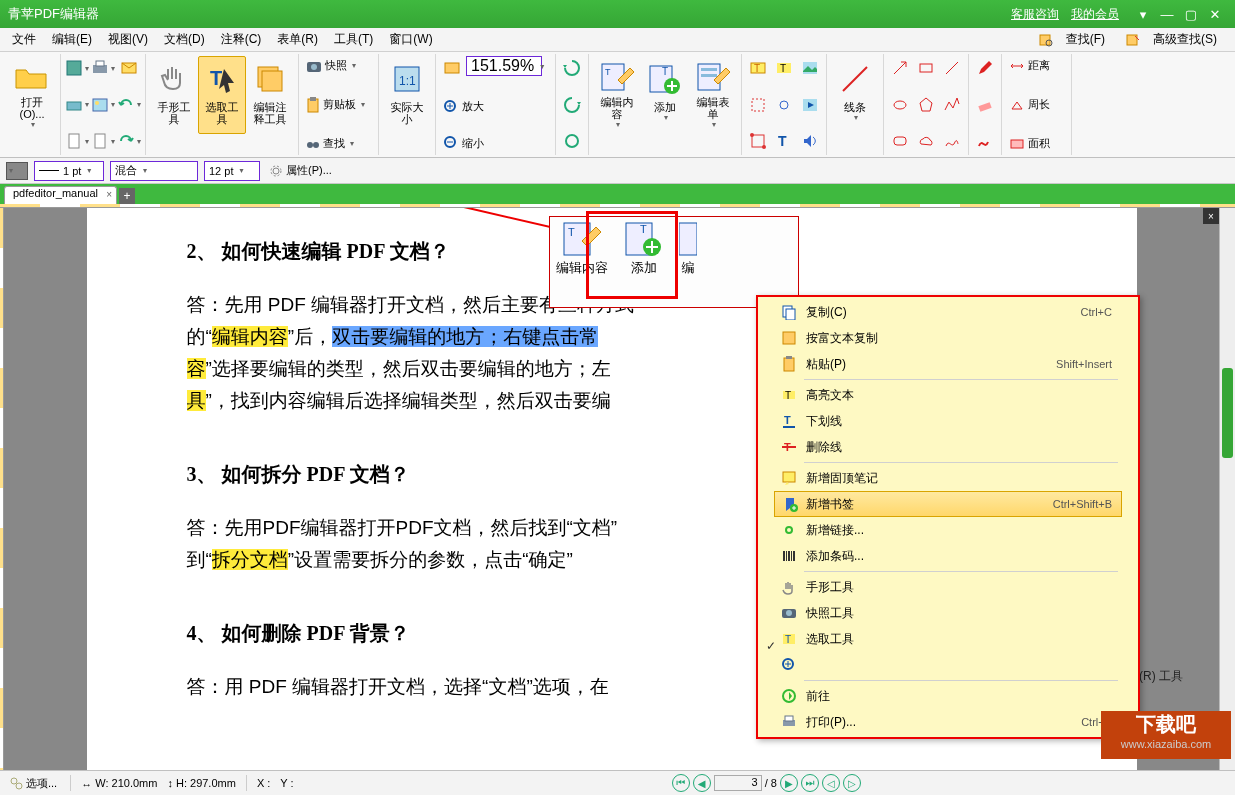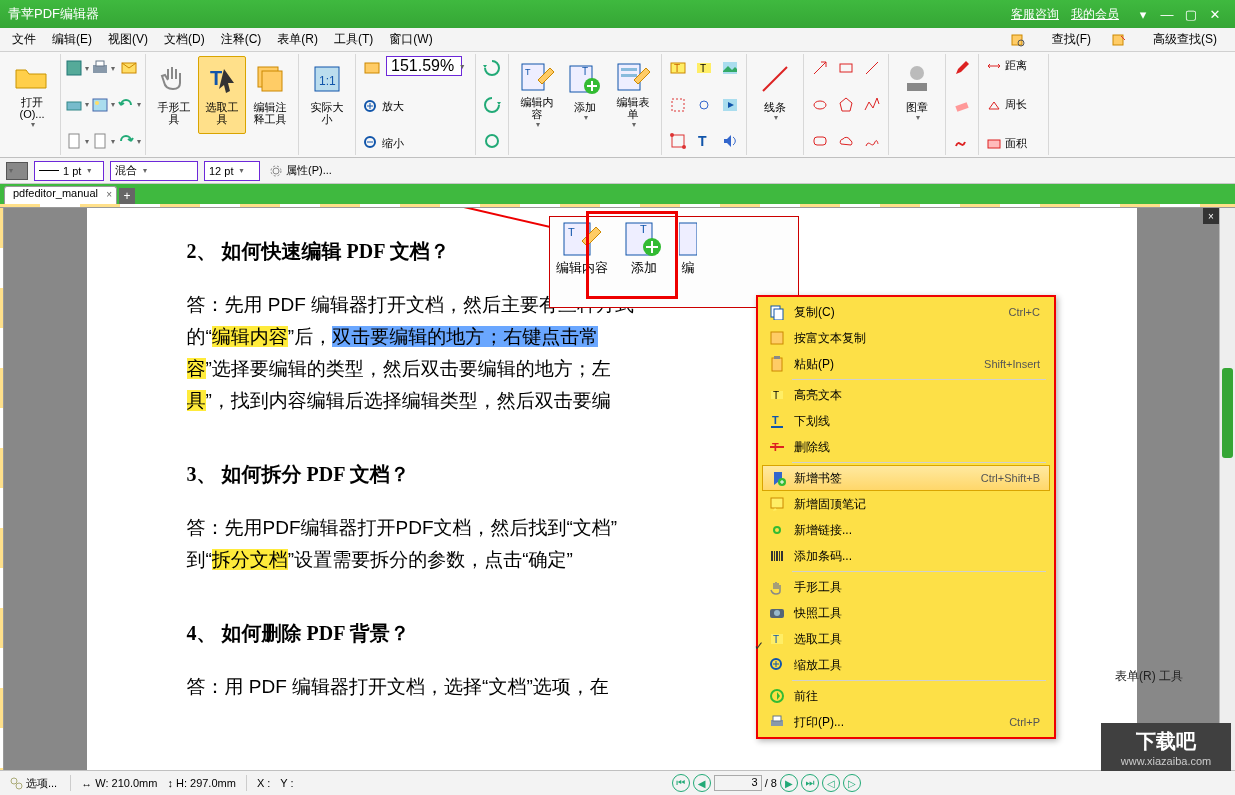--- a/index.html
+++ b/index.html
@@ -8,21 +8,21 @@
 
 .titlebar { height: 28px; background: linear-gradient(#3fb93f,#35a635); color: #fff; display: flex; align-items: center; padding: 0 8px; font-size: 13px; }
 .titlebar .spacer { flex: 1; }
 .titlebar a { color: #fff; text-decoration: underline; margin-right: 12px; font-size: 12px; cursor: pointer; }
 .win-btn { width: 24px; height: 20px; display: inline-flex; align-items: center; justify-content: center; cursor: pointer; }
 
 
 .menubar { height: 24px; background: #f4f4f4; border-bottom: 1px solid #d0d0d0; display: flex; align-items: center; font-size: 12px; padding: 0 4px; }
 .menubar span { padding: 3px 8px; cursor: pointer; }
 .menubar .spacer { flex: 1; }
-.menubar .right-item { display: flex; align-items: center; gap: 18px; padding: 2px 6px; cursor: pointer; }
+.menubar .right-item { display: flex; align-items: center; gap: 4px; padding: 2px 6px; cursor: pointer; }
 
 
 .ribbon { height: 106px; background: #f7f7f7; border-bottom: 1px solid #c0c0c0; display: flex; padding: 2px 4px; overflow: hidden; }
 .rgroup { border-right: 1px solid #d8d8d8; padding: 2px 4px; display: flex; flex-direction: column; justify-content: space-between; }
 .rgroup-row { display: flex; gap: 2px; align-items: center; }
 .bigbtn { width: 48px; height: 78px; display: flex; flex-direction: column; align-items: center; justify-content: flex-start; padding: 4px 2px; cursor: pointer; border: 1px solid transparent; border-radius: 2px; font-size: 11px; }
 .bigbtn.selected { background: #ffe08a; border: 1px solid #d9a400; }
 .bigbtn .ico { width: 36px; height: 36px; margin-bottom: 4px; display:flex; align-items:center; justify-content:center; }
 .bigbtn .lbl { text-align: center; line-height: 12px; }
 .smbtn { width: 24px; height: 24px; display:flex; align-items:center; justify-content:center; cursor:pointer; border-radius:2px; }
@@ -57,42 +57,42 @@
 .sel { background: #6aa7ff; color:#000;margin-top:48px; }
 
 
 .callout-img { position:absolute; top:8px; left:545px; width:250px; height:92px; background:#fdfdfd; border:1px solid #c00; padding:4px; display:flex; gap:6px; }
 .callout-img::before { content:""; position:absolute; left:36px; top:-6px; width:86px; height:82px; border:3px solid #e00; }
 .callout-img .mini { width:56px; display:flex; flex-direction:column; align-items:center; font-size:13px; gap:2px; }
 .arrow-line { position:absolute; top:44px; left:196px; width:380px; height:2px; background:#e00; transform: rotate(13deg); transform-origin: right center; }
 .arrow-line::before { content:""; position:absolute; left:-2px; top:-5px; border:6px solid transparent; border-right-color:#e00; }
 
 
-.ctxmenu { position:absolute; top:295px; left:756px; width:300px; background:#fde047; border:2px solid #e00; box-shadow:2px 2px 6px rgba(0,0,0,0.3); font-size:12px; padding:2px 4px; }
+.ctxmenu { position:absolute; top:295px; left:756px; width:384px; background:#fef9c3; border:2px solid #e00; box-shadow:2px 2px 6px rgba(0,0,0,0.3); font-size:12px; padding:2px 16px; }
 .ctxitem { height:26px; display:flex; align-items:center; padding:0 10px 0 32px; position:relative; cursor:pointer; }
 .ctxitem:hover, .ctxitem.hover { background: linear-gradient(#ffe9a0,#ffd76a); border:1px solid #d9a400; padding:0 9px 0 31px; }
 .ctxitem .ico { position:absolute; left:6px; width:18px; height:18px; display:flex; align-items:center; justify-content:center; }
 .ctxitem .label { flex:1; }
 .ctxitem .shortcut { color:#555; font-size:11px; }
 .ctxsep { height:1px; background:#d0d0d0; margin:2px 4px 2px 30px; }
 .ctxcheck::before { content:"✓"; position:absolute; left:-14px; color:#333; font-size:12px; }
 
 
 .behind-panel { position:absolute; top:455px; right:28px; font-size:12px; color:#222; }
 .behind-row { height:26px; display:flex; align-items:center; justify-content:flex-end; padding-right:8px; gap:30px; }
 
 
 .statusbar { height: 25px; background:#f3f3f3; border-top:1px solid #c0c0c0; display:flex; align-items:center; font-size:11px; padding:0 6px; gap:10px; }
 .statusbar .sep { width:1px; height:16px; background:#ccc; }
 .pager { display:flex; align-items:center; gap:3px; }
 .pgbtn { width:18px; height:18px; border:1px solid #2a7; border-radius:50%; display:flex; align-items:center; justify-content:center; color:#2a7; cursor:pointer; font-size:10px; }
 .pgfield { width:48px; height:16px; border:1px solid #aaa; text-align:right; padding:0 3px; }
 
 
-.watermark { position:absolute; right:4px; bottom:24px; width:130px; height:48px; background:#404040; color:#fff; font-weight:bold; display:flex; flex-direction:column; align-items:center; justify-content:center; font-size:20px; }
+.watermark { position:absolute; right:4px; bottom:36px; width:130px; height:48px; background:#c2410c; color:#fff; font-weight:bold; display:flex; flex-direction:column; align-items:center; font-size:20px; }
 .watermark small { font-size:11px; color:#ccc; font-weight:normal; }
 
 
 svg { display:block; }
 </style>
 </head>
 <body>
 
 <div class="titlebar">
   <span>青苹PDF编辑器</span>
@@ -225,20 +225,43 @@
             <svg width="32" height="32">
               <rect x="4" y="4" width="20" height="20" fill="#fc6" stroke="#c80"></rect>
               <rect x="8" y="8" width="20" height="20" fill="#fc6" stroke="#c80"></rect>
             </svg>
           </span>
         <span class="lbl">编辑注释工具</span>
       </div>
     </div>
   </div>
 
+  <div class="rgroup" style="width:80px">
+    <div class="smitem dd">
+        <svg width="16" height="14">
+          <rect x="1" y="3" width="14" height="10" fill="#567" rx="2"></rect>
+          <circle cx="8" cy="8" r="3" fill="#9bc"></circle>
+        </svg>
+        <span>快照</span>
+      </div>
+    <div class="smitem dd">
+        <svg width="14" height="16">
+          <rect x="2" y="2" width="10" height="13" fill="#fc6" stroke="#c80"></rect>
+          <rect x="4" y="0" width="6" height="4" fill="#888"></rect>
+        </svg>
+        <span>剪贴板</span>
+      </div>
+    <div class="smitem dd">
+        <svg width="14" height="14">
+          <circle cx="4" cy="8" r="3" fill="#567"></circle>
+          <circle cx="10" cy="8" r="3" fill="#567"></circle>
+        </svg>
+        <span>查找</span>
+      </div>
+  </div>
 
   <div class="rgroup">
     <div class="bigbtn">
       <span class="ico">
           <svg width="32" height="32">
             <rect x="4" y="4" width="24" height="24" fill="#bde" stroke="#15a"></rect>
             <text x="8" y="22" font-size="12" fill="#15a">1:1</text>
           </svg>
         </span>
       <span class="lbl">实际大小</span>
@@ -454,31 +477,20 @@
           </svg>
         </span>
       <span class="smbtn">
           <svg width="18" height="18">
             <path d="M3 14c3-8 6 4 9-4 2-4 3 2 3 2" fill="none" stroke="#d22"></path>
           </svg>
         </span>
     </div>
   </div>
 
-  <div class="rgroup">
-    <div class="bigbtn dd">
-      <span class="ico">
-          <svg width="32" height="32">
-            <circle cx="16" cy="10" r="7" fill="#bbb"></circle>
-            <rect x="6" y="20" width="20" height="8" fill="#888"></rect>
-          </svg>
-        </span>
-      <span class="lbl">图章</span>
-    </div>
-  </div>
 
   <div class="rgroup">
     <div class="rgroup-row">
         <span class="smbtn">
           <svg width="18" height="18">
             <path d="M3 15l2-5L13 2l3 3-8 8z" fill="#d22"></path>
           </svg>
         </span>
       </div>
     <div class="rgroup-row">
@@ -665,39 +677,39 @@
   <div class="ctxitem">
       <span class="ico">
         <svg width="16" height="16">
           <text x="3" y="12" font-size="11" fill="#d22" font-weight="bold">T</text>
           <rect x="1" y="7" width="14" height="2" fill="#d22"></rect>
         </svg>
       </span>
       <span class="label">删除线</span>
     </div>
   <div class="ctxsep"></div>
+  <div class="ctxitem sub">
+      <span class="ico">
+        <svg width="16" height="16">
+          <rect x="2" y="2" width="12" height="10" fill="#fe6" stroke="#c80"></rect>
+          <path d="M6 12l-2 3 4-1z" fill="#fe6"></path>
+        </svg>
+      </span>
+      <span class="label">新增固顶笔记</span>
+    </div>
   <div class="ctxitem hover">
       <span class="ico">
         <svg width="16" height="16">
           <path d="M4 2h8v13l-4-3-4 3z" fill="#36c"></path>
           <circle cx="12" cy="12" r="4" fill="#3b3"></circle>
           <path d="M12 10v4M10 12h4" stroke="#fff"></path>
         </svg>
       </span>
       <span class="label">新增书签</span>
       <span class="shortcut">Ctrl+Shift+B</span>
-    </div>
-  <div class="ctxitem sub">
-      <span class="ico">
-        <svg width="16" height="16">
-          <rect x="2" y="2" width="12" height="10" fill="#fe6" stroke="#c80"></rect>
-          <path d="M6 12l-2 3 4-1z" fill="#fe6"></path>
-        </svg>
-      </span>
-      <span class="label">新增固顶笔记</span>
     </div>
   <div class="ctxitem">
       <span class="ico">
         <svg width="16" height="16">
           <path d="M5 8a3 3 0 0 1 6 0 3 3 0 0 1-6 0" fill="none" stroke="#3b3" stroke-width="2"></path>
         </svg>
       </span>
       <span class="label">新增链接...</span>
     </div>
   <div class="ctxitem">
@@ -740,21 +752,20 @@
       </span>
       <span class="label">选取工具</span>
     </div>
   <div class="ctxitem">
       <span class="ico">
         <svg width="16" height="16">
           <circle cx="7" cy="7" r="5" fill="none" stroke="#15a" stroke-width="2"></circle>
           <path d="M7 4v6M4 7h6" stroke="#15a"></path>
         </svg>
       </span>
-      <span class="label">缩放工具</span>
     </div>
   <div class="ctxsep"></div>
   <div class="ctxitem sub">
       <span class="ico">
         <svg width="16" height="16">
           <circle cx="8" cy="8" r="6" fill="none" stroke="#3b3" stroke-width="2"></circle>
           <path d="M8 4l3 4-3 4" fill="#3b3"></path>
         </svg>
       </span>
       <span class="label">前往</span>

